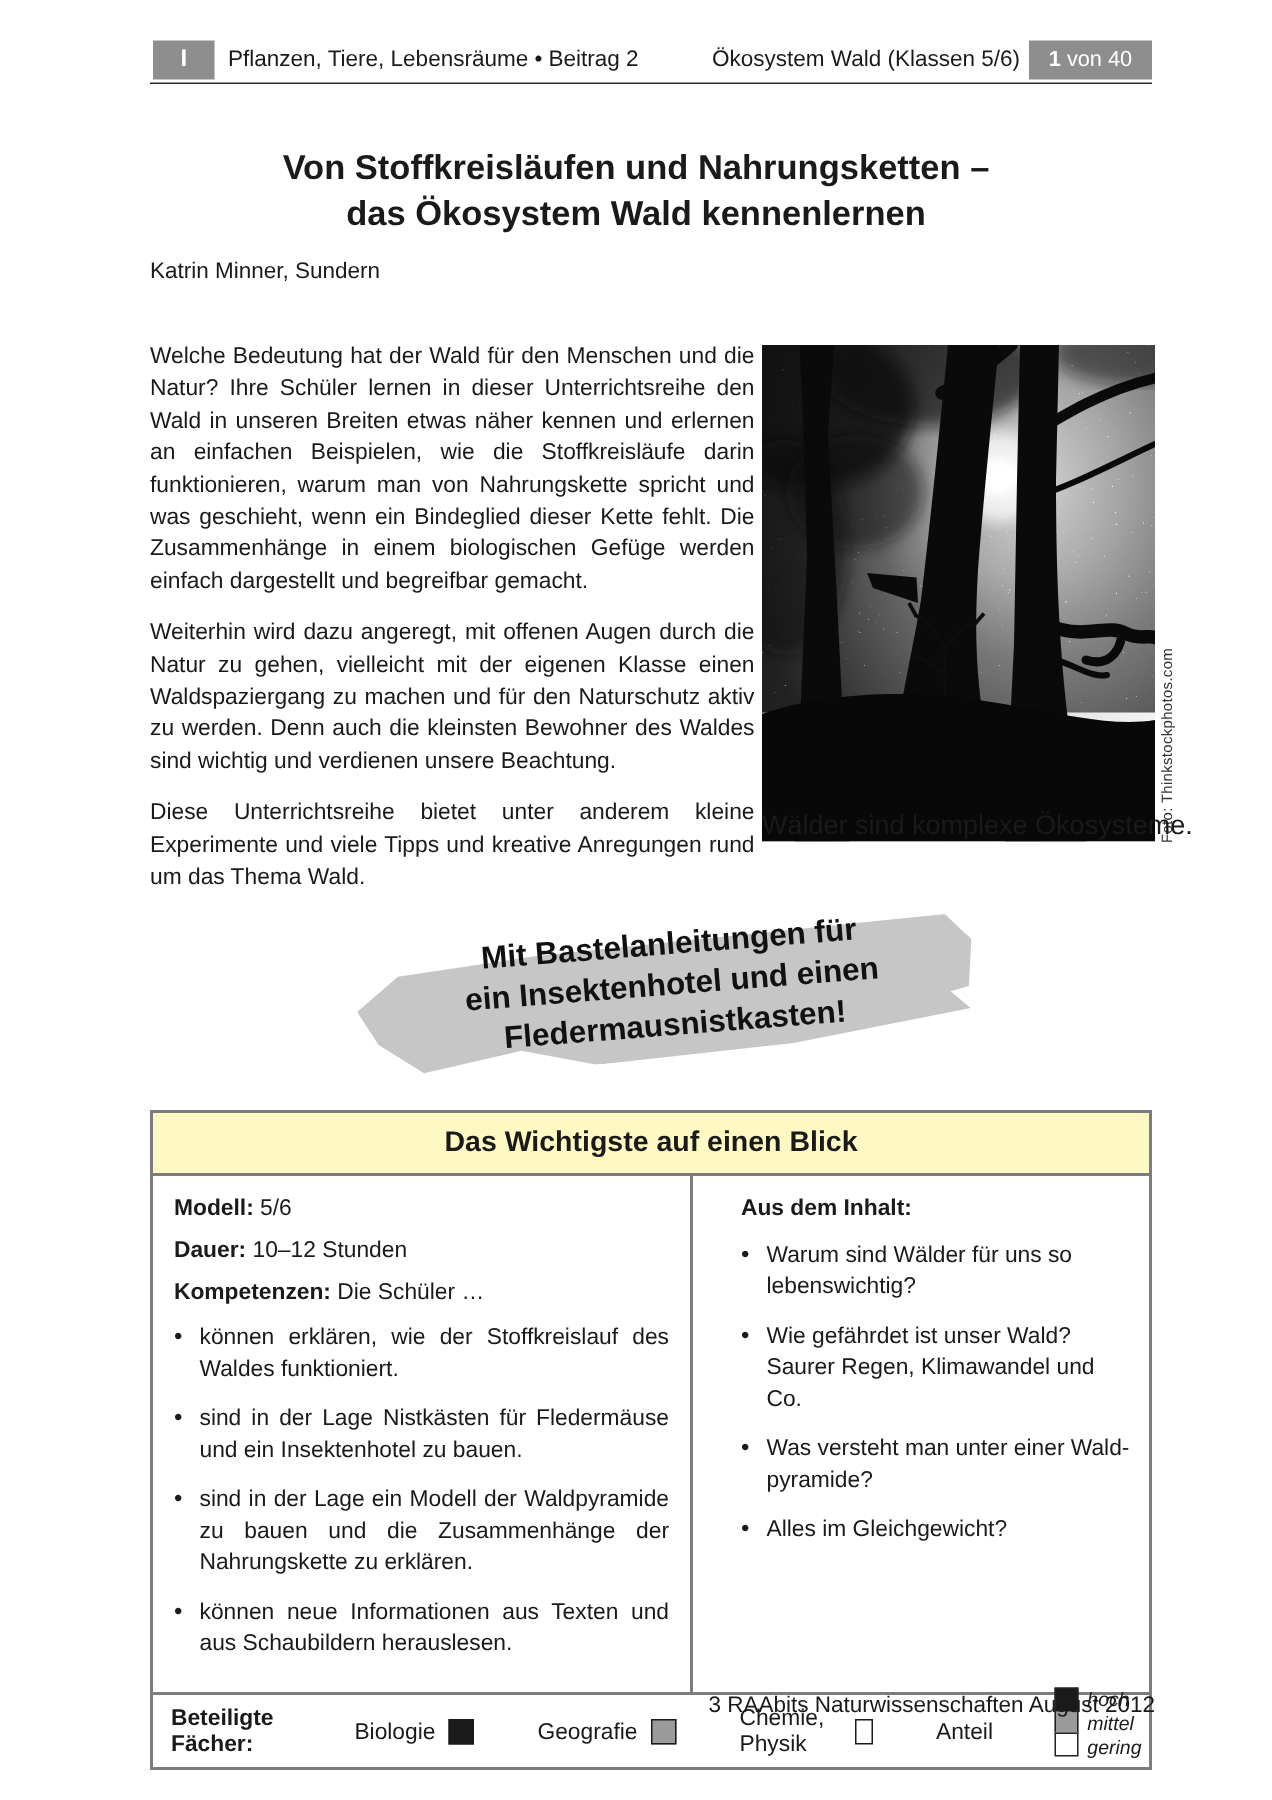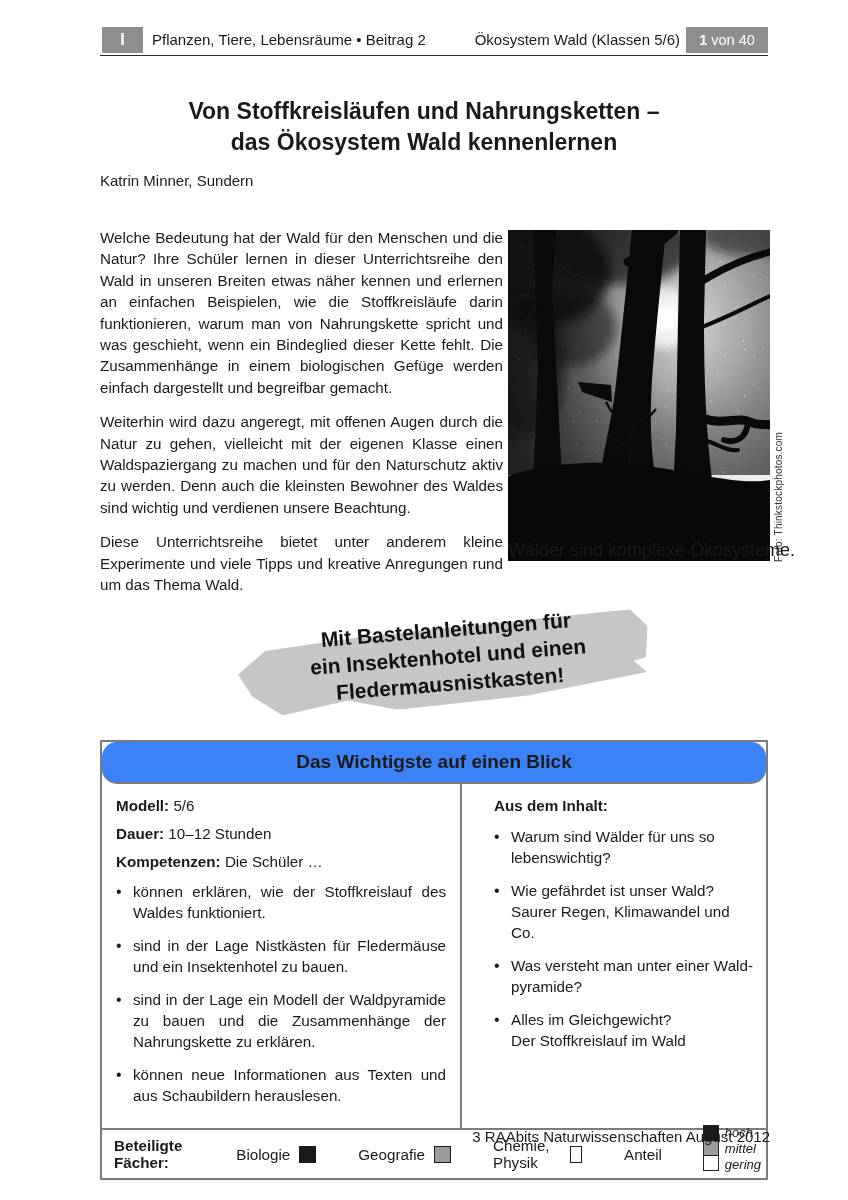--- a/index.html
+++ b/index.html
@@ -56,23 +56,23 @@
     position:absolute; left:8px; top:8px; width:404px;
     transform:rotate(-4.5deg);
     text-align:center; font-weight:bold; font-size:21px; line-height:27px; color:#111;
   }
   
   .obox {
     position:absolute; left:100px; top:740px; width:668px;
     border:2px solid #7c7c7c; background:#fff;
   }
   .obox-title {
-    height:42px; background:#3b82f6; border-bottom:2px solid #7c7c7c;
+    height:42px; background:#fef9c3; border-bottom:2px solid #7c7c7c;
     display:flex; align-items:center; justify-content:center;
-    font-weight:bold; font-size:19px;border-radius:15px;
+    font-weight:bold; font-size:19px;
   }
   .obox-cols { display:flex; }
   .ocol-left  { width:360px; border-right:2px solid #7c7c7c; padding:13px 14px 10px 14px; }
   .ocol-right { flex:1; padding:13px 12px 10px 32px; }
   .ofield { font-size:15.2px; margin-bottom:11px; }
   .ofield .olabel { font-weight:bold; }
   .obul { display:flex; font-size:15.2px; line-height:21px; margin-bottom:12px; }
   .obul .dot { flex:0 0 17px; }
   .obul .dot::before { content:"•"; font-size:16px; }
   .obul .btxt { flex:1; text-align:justify; }
@@ -266,21 +266,20 @@
           <span class="dot"></span>
           <span class="btxt">
             <div>Was versteht man unter einer Wald-</div>
             <div>pyramide?</div>
           </span>
         </div>
         <div class="obul">
           <span class="dot"></span>
           <span class="btxt">
             <div>Alles im Gleichgewicht?</div>
-            <div>Der Stoffkreislauf im Wald</div>
           </span>
         </div>
       </div>
     </div>
     <div class="oband">
       <span class="blabel">Beteiligte Fächer:</span>
       <span class="subject">
         <span>Biologie</span>
         <span class="sq sq-hoch"></span>
       </span>

